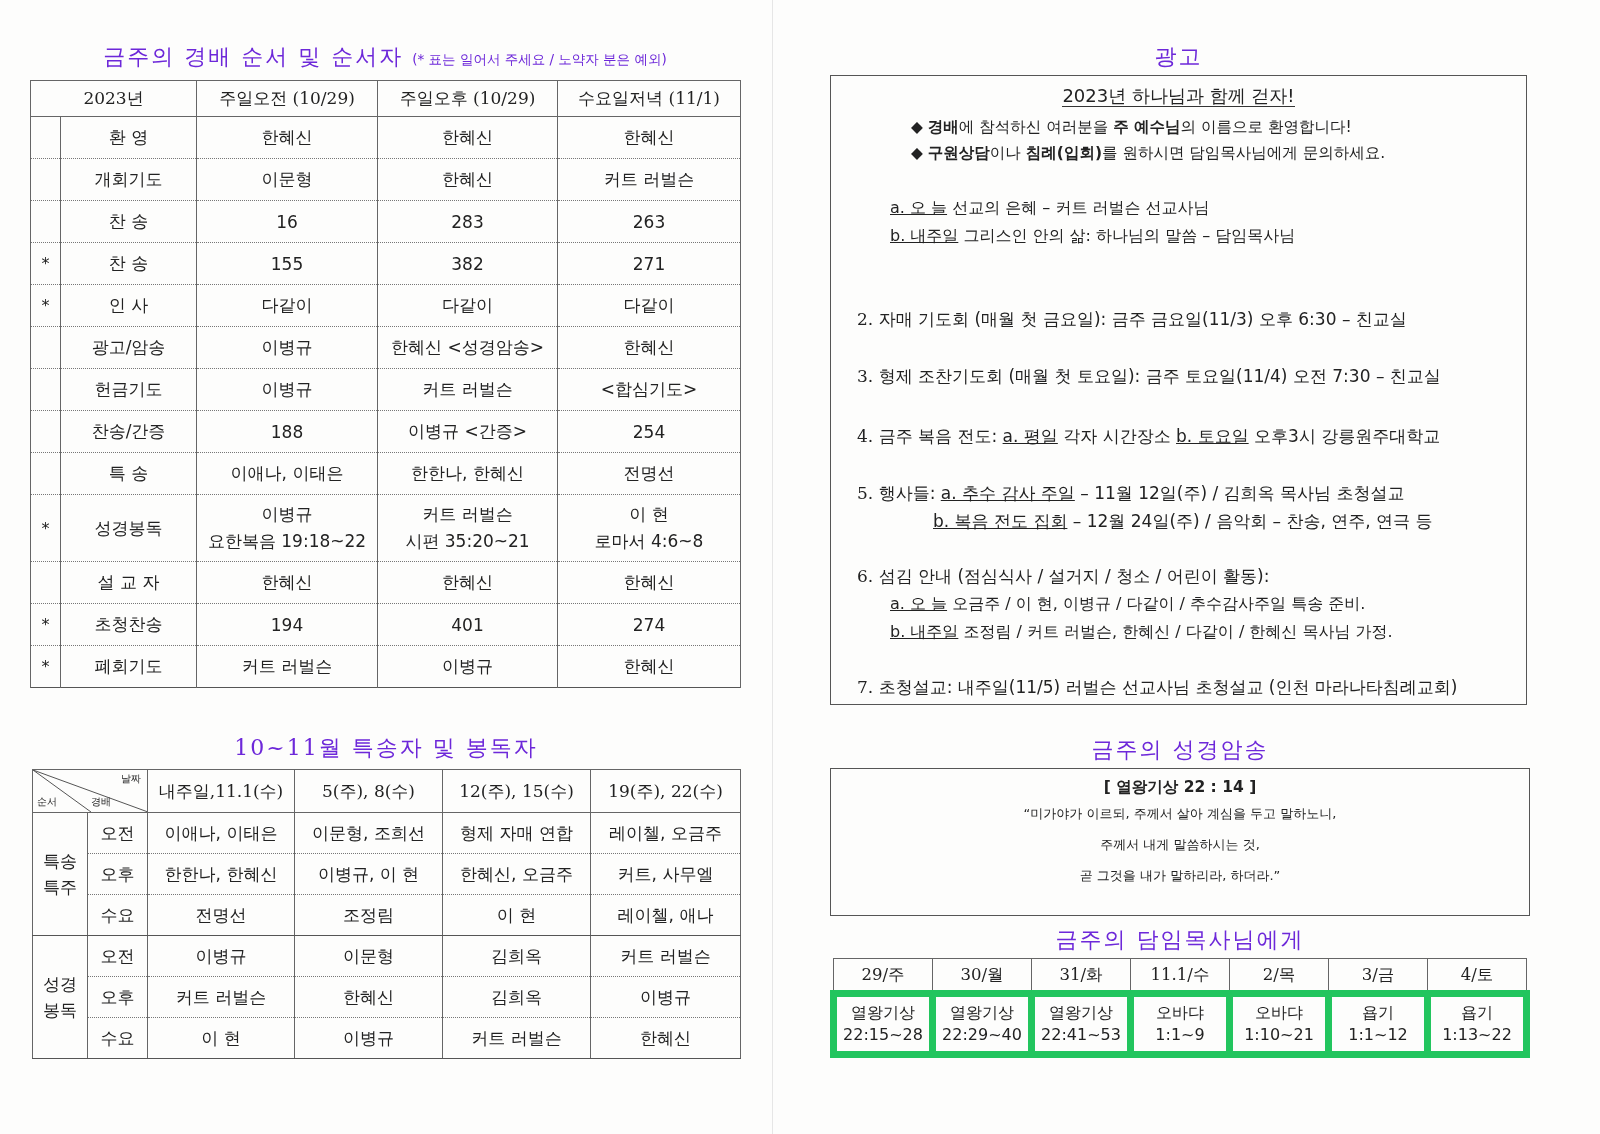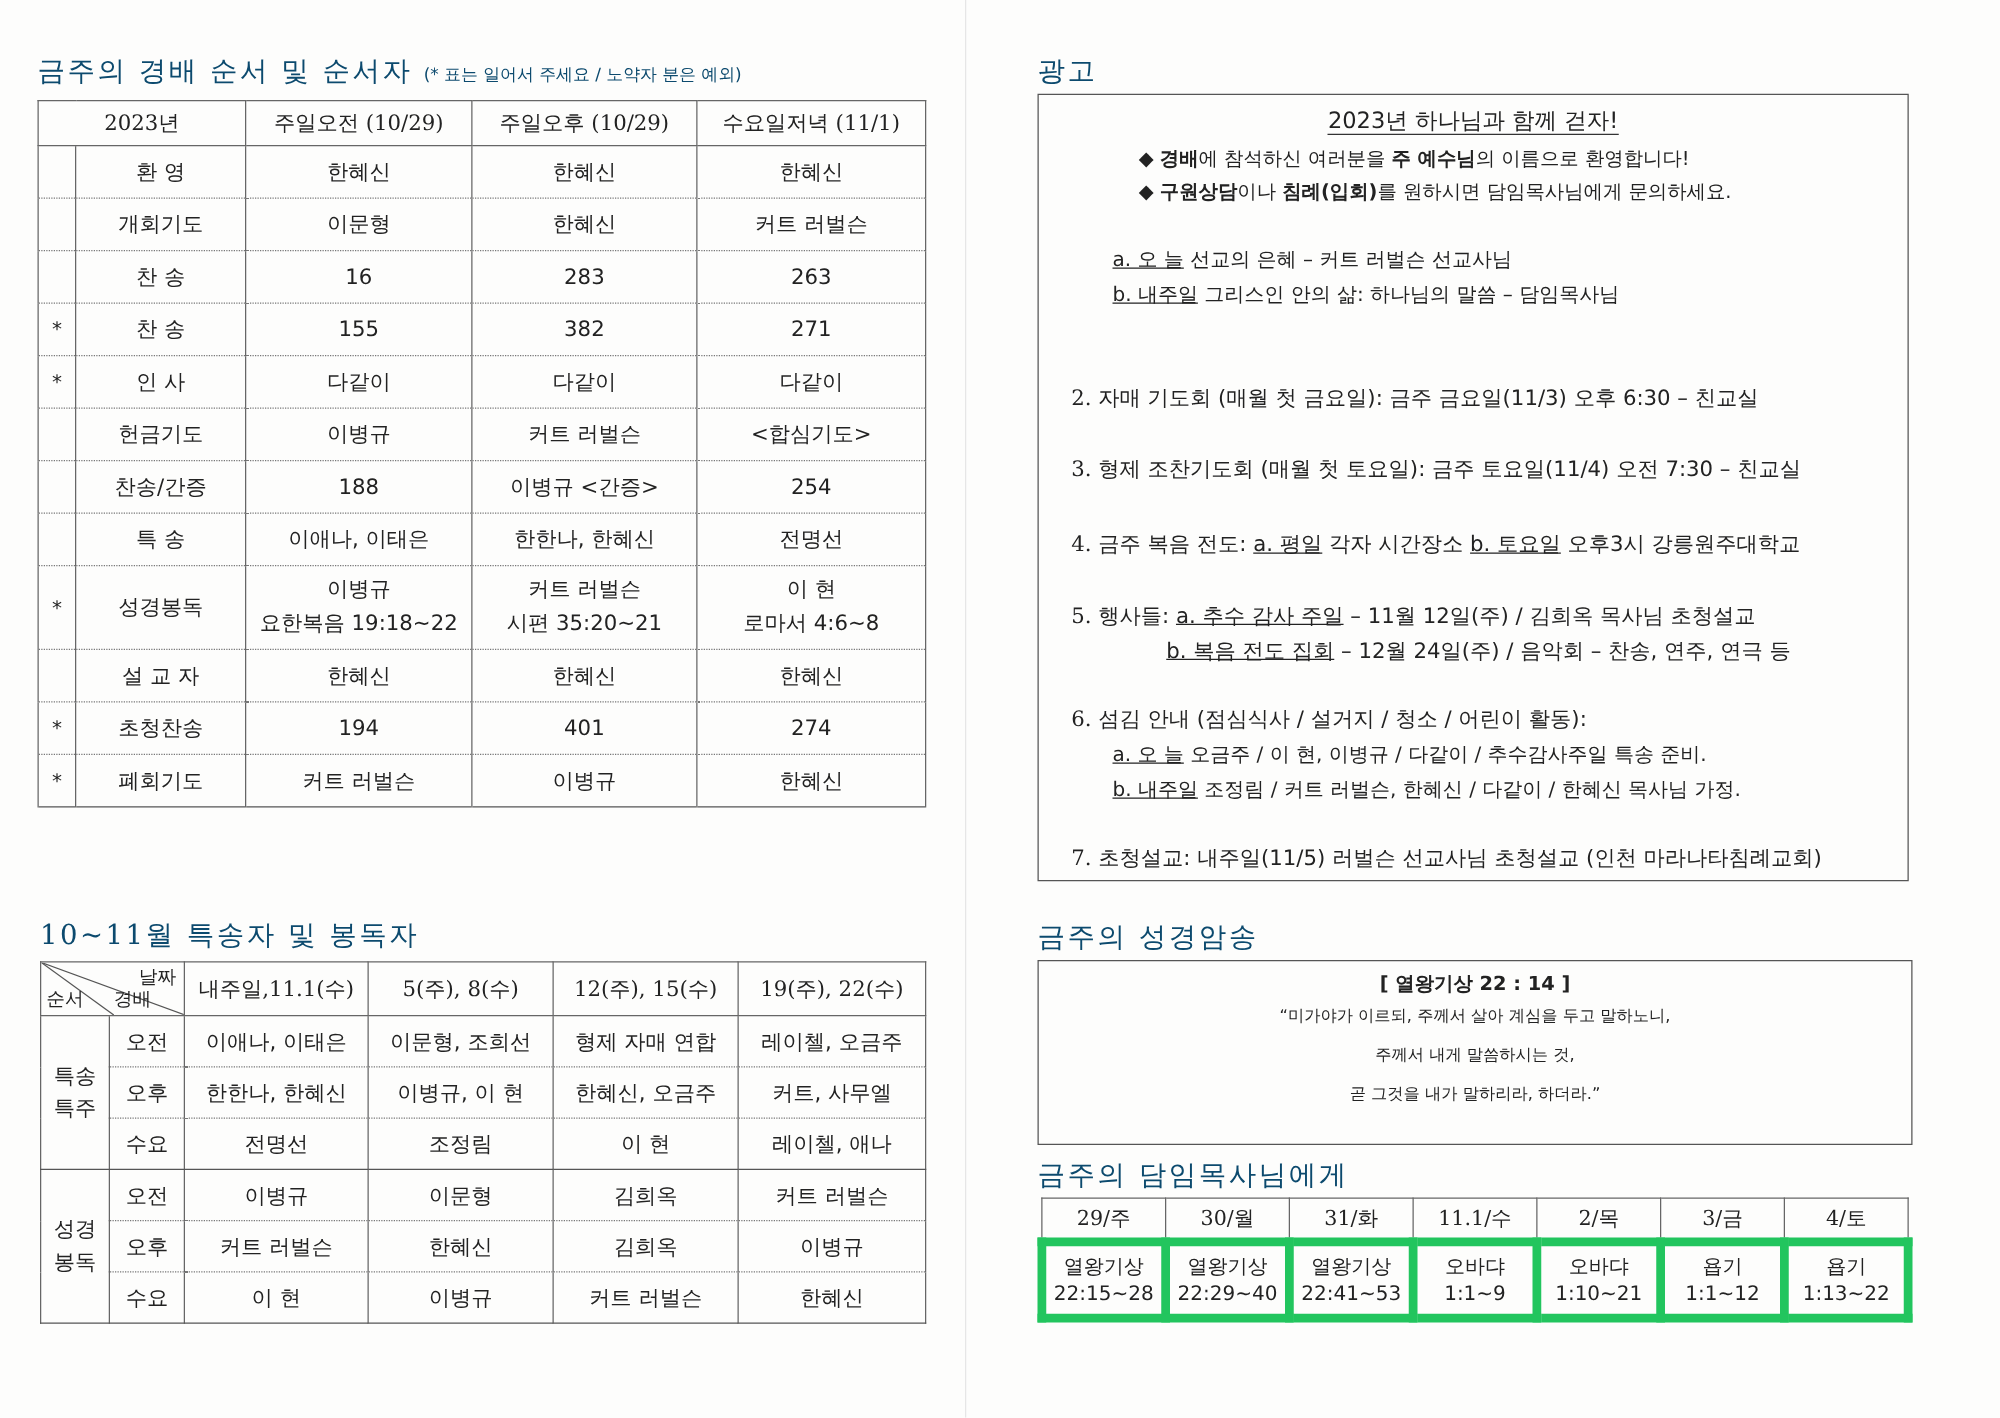--- a/index.html
+++ b/index.html
@@ -2,39 +2,39 @@
 <html><head>
 <meta charset="utf-8">
 <style>
   html, body { margin:0; padding:0; }
   body {
     width:1600px; height:1134px; background:#fdfdfc; position:relative; overflow:hidden;
     font-family:"DejaVu Sans", "Liberation Sans", sans-serif; color:#222;
   }
   .abs { position:absolute; }
   .title {
-    font-family:"DejaVu Serif", "Liberation Serif", serif;
-    font-size:22px; color:#0c4a6e; letter-spacing:2px;
+    text-align:center; font-family:"DejaVu Serif", "Liberation Serif", serif;
+    font-size:22px; color:#6d28d9; letter-spacing:2px;
   }
   .title small { font-family:"DejaVu Sans", sans-serif; font-size:13.5px; letter-spacing:0; }
   table { border-collapse:collapse; table-layout:fixed; }
   td, th { text-align:center; vertical-align:middle; font-weight:normal; font-size:17px; color:#222; padding:0; }
   
   #order { left:30px; top:80px; width:710px; border:1.5px solid #555; }
   #order th { height:35px; border:1px solid #666; font-family:"DejaVu Serif", serif; font-size:17px; }
   #order td { height:41px; border-left:1px solid #666; border-right:1px solid #666; border-bottom:1px dotted #777; }
   #order tr.tall td { height:66px; line-height:27px; }
   #order td.star { font-size:16px; }
   
   #special { left:32px; top:769px; width:708px; border:1.5px solid #555; }
   #special th { height:42px; border:1px solid #666; font-family:"DejaVu Serif", serif; font-size:17px; }
   #special td { height:40px; border-left:1px solid #666; border-right:1px solid #666; border-bottom:1px dotted #777; }
   #special tr.grpend td { border-bottom:1.5px solid #555; }
   #special td.grp { font-size:17px; line-height:26px; border-bottom:1.5px solid #555; }
-  .diag { position:relative; height:42px; overflow:hidden; font-size:15px; }
+  .diag { position:relative; height:42px; overflow:hidden; font-size:10px; }
   .diag svg { position:absolute; left:0; top:0; }
   .diag .d1 { position:absolute; right:6px; top:2px; }
   .diag .d2 { position:absolute; left:4px; bottom:3px; }
   .diag .d3 { position:absolute; left:58px; bottom:3px; }
   
   #ads { left:830px; top:75px; width:697px; height:630px; border:1.5px solid #555; box-sizing:border-box; }
   .ads-head { text-align:center; font-size:18px; margin-top:8px; }
   .ads-head span { border-bottom:1.5px solid #333; padding-bottom:0; }
   .bullet { font-size:15.5px; margin-left:80px; line-height:26px; }
   .bullet b { font-weight:bold; }
@@ -155,20 +155,37 @@
           <div>인   사</div>
         </td>
         <td>
           <div>다같이</div>
         </td>
         <td>
           <div>다같이</div>
         </td>
         <td>
           <div>다같이</div>
+        </td>
+      </tr>
+      <tr>
+        <td class="star">
+          <div></div>
+        </td>
+        <td>
+          <div>광고/암송</div>
+        </td>
+        <td>
+          <div>이병규</div>
+        </td>
+        <td>
+          <div>한혜신 &lt;성경암송&gt;</div>
+        </td>
+        <td>
+          <div>한혜신</div>
         </td>
       </tr>
       <tr>
         <td class="star">
           <div></div>
         </td>
         <td>
           <div>헌금기도</div>
         </td>
         <td>

